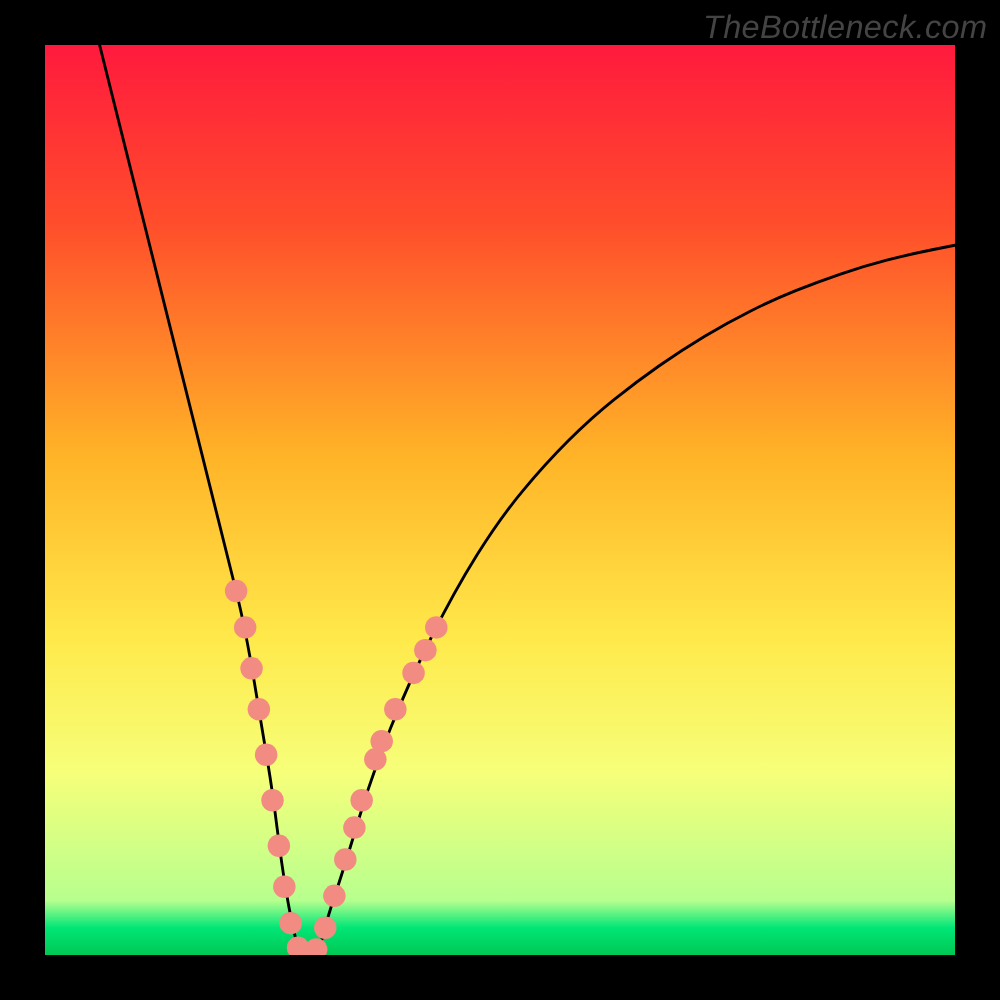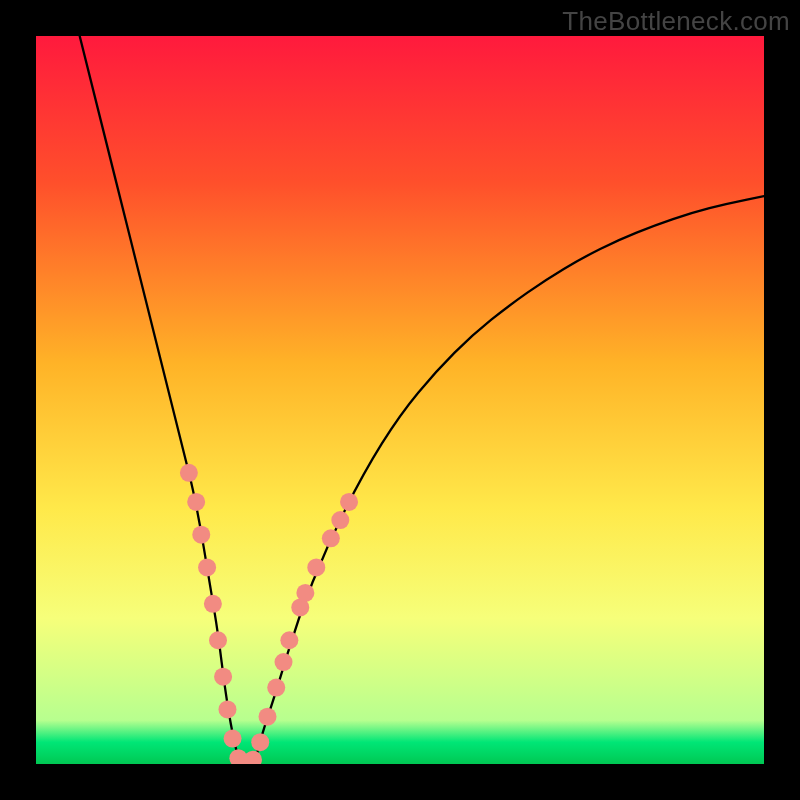--- a/index.html
+++ b/index.html
@@ -11,20 +11,21 @@
     background: #000;
     font-family: Arial, Helvetica, sans-serif;
   }
   .frame {
     position: absolute;
     top: 0;
     left: 0;
     width: 800px;
     height: 730px;
     background: #000;
+    font-style: italic;
   }
   .plot {
     position: absolute;
     top: 36px;
     left: 36px;
     width: 728px;
     height: 728px;
     overflow: hidden;
   }
   .watermark {

